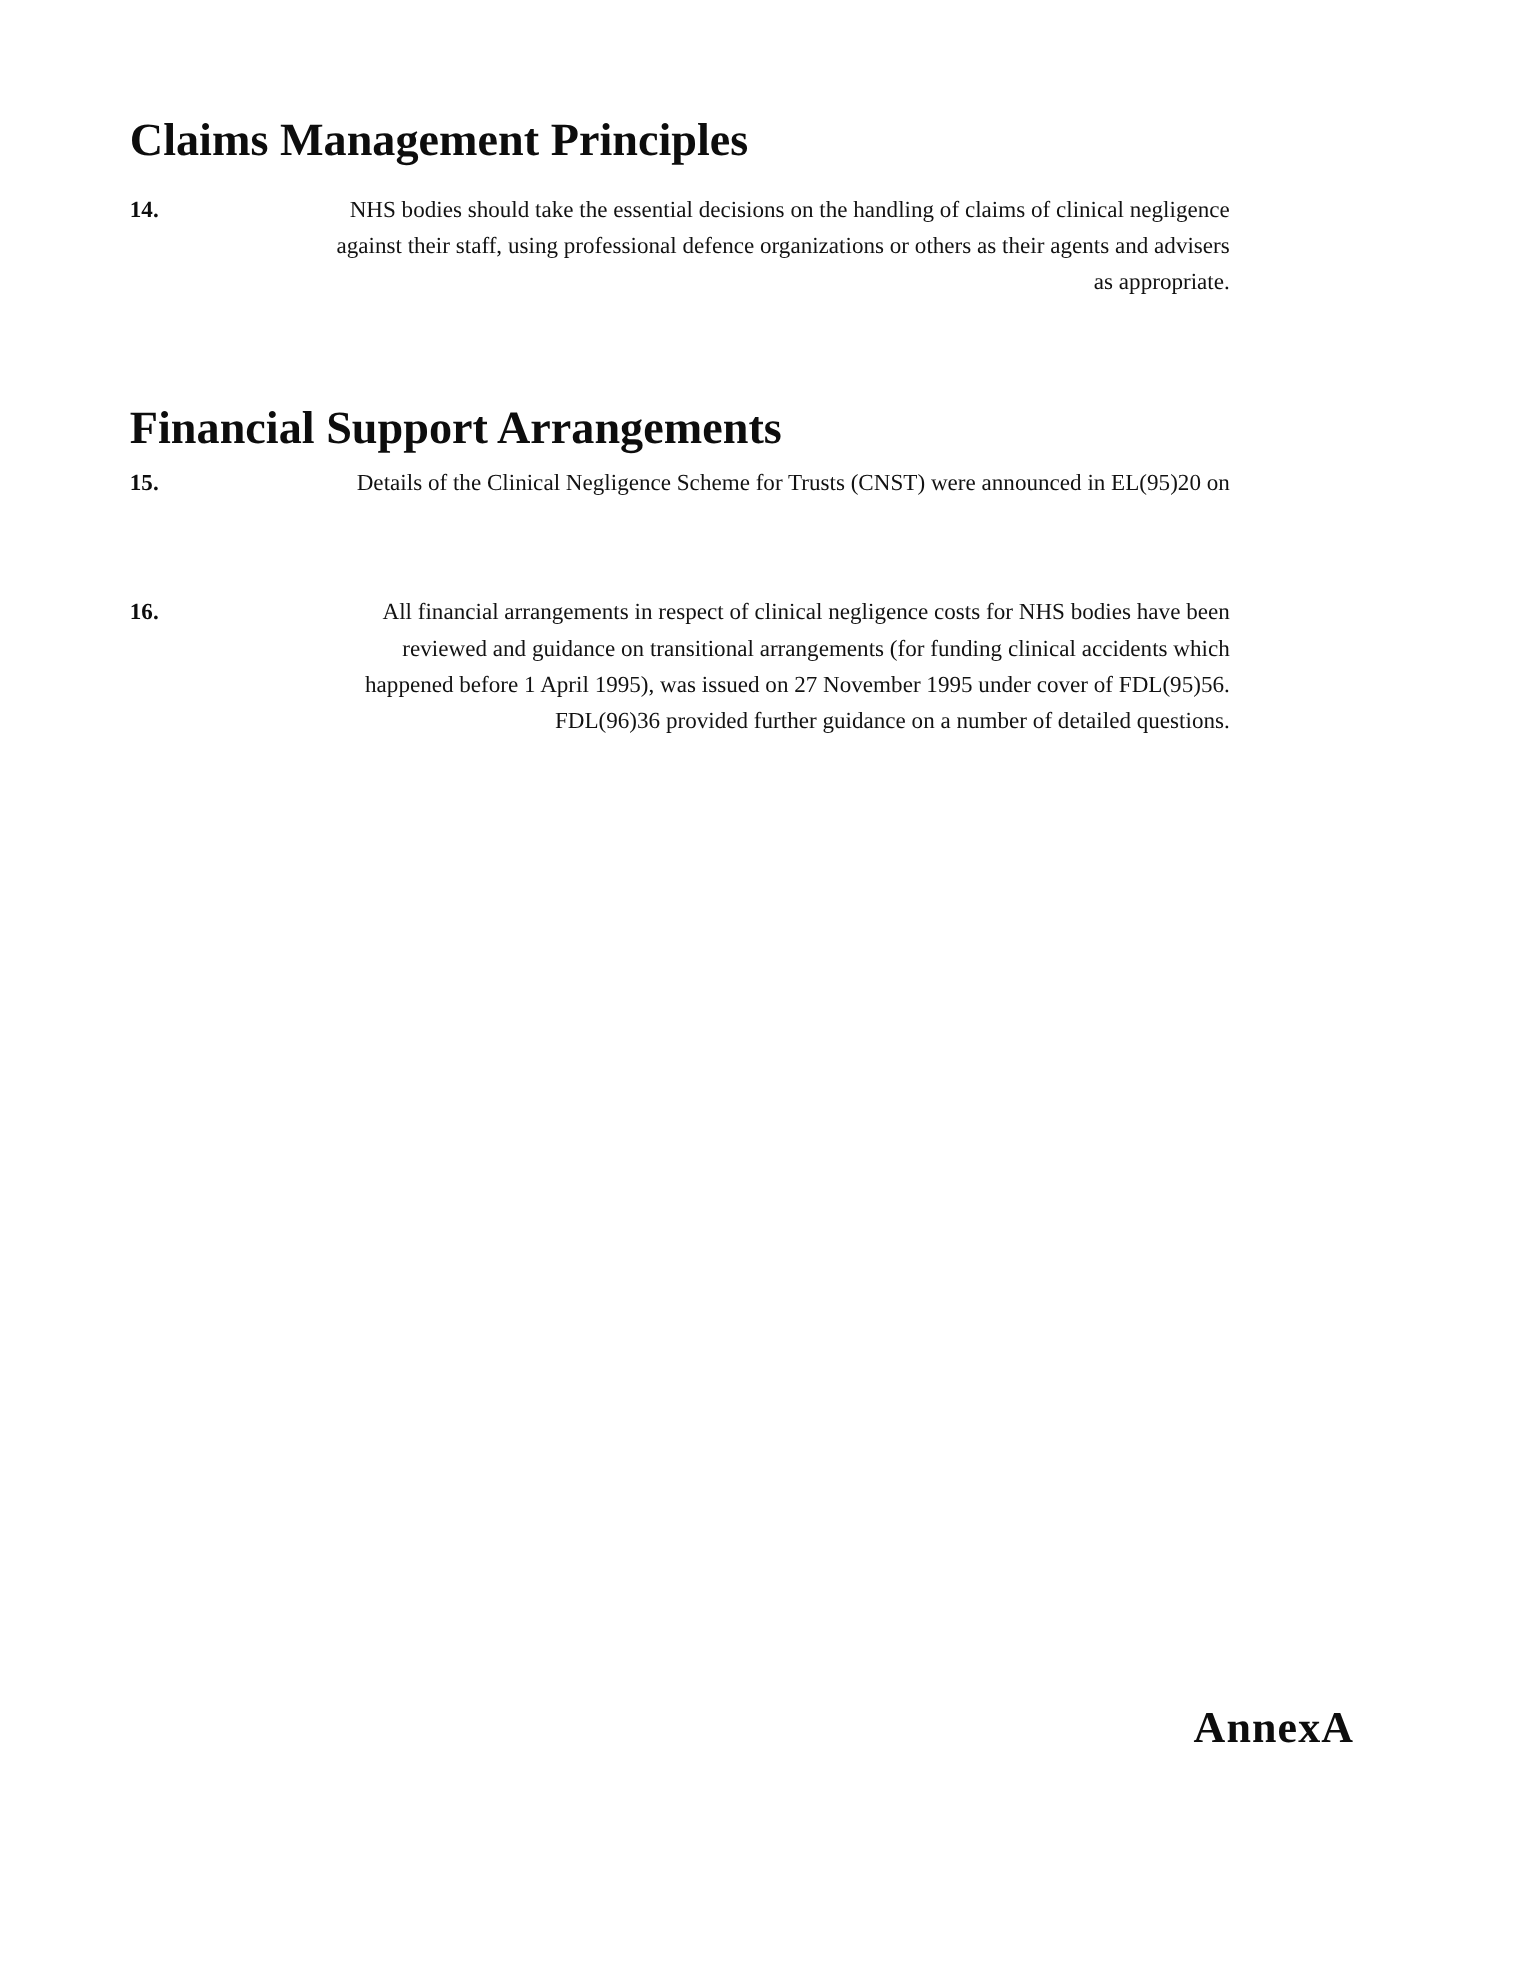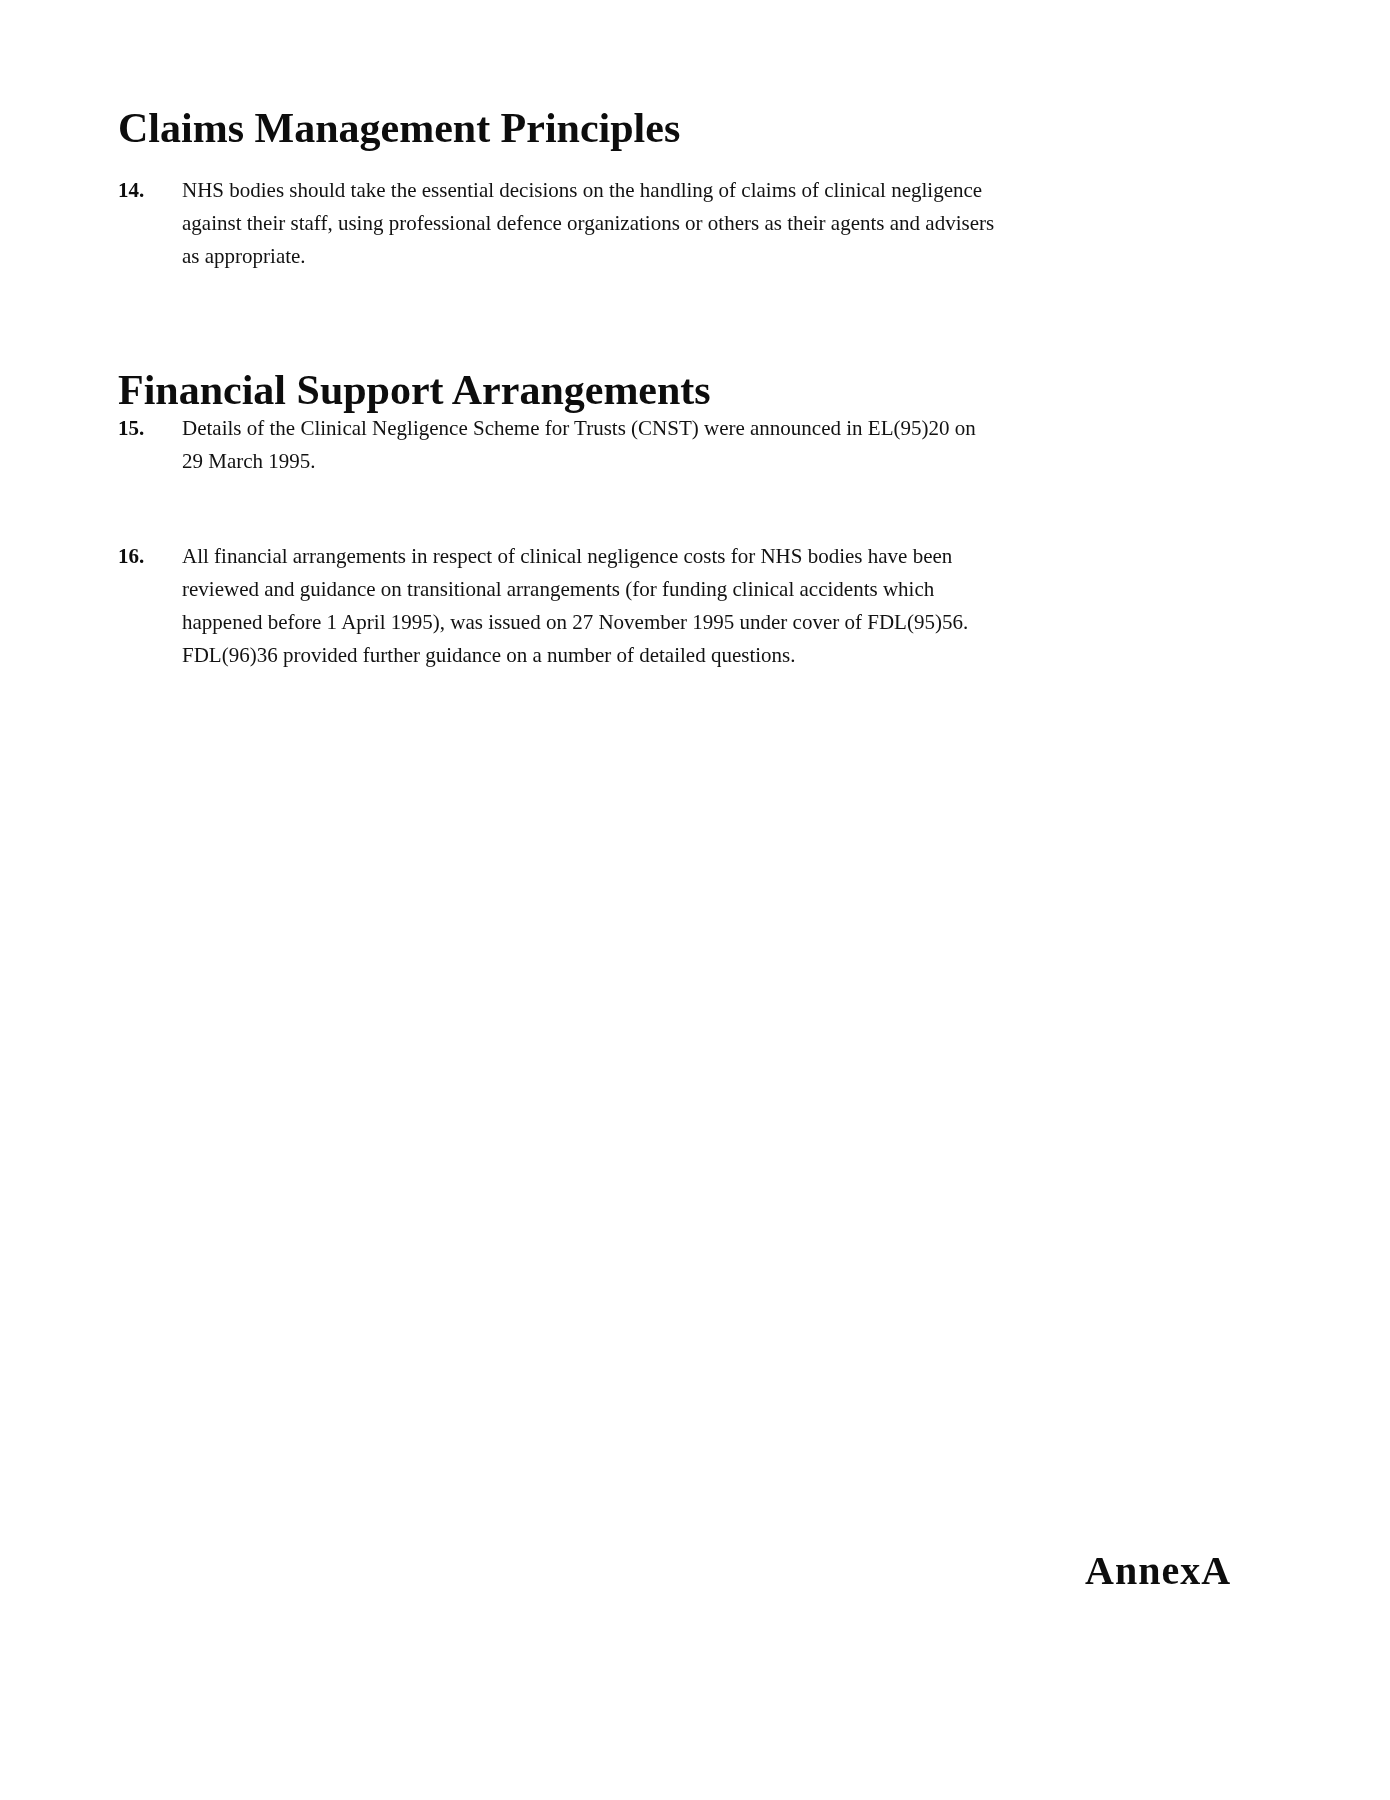--- a/index.html
+++ b/index.html
@@ -27,33 +27,34 @@
     color: #0d0d0d;
   }
   .heading-1 { top: 75px; }
   .heading-2 { top: 337px; }
   .paragraph {
     position: absolute;
     left: 118px;
     width: 1000px;
   }
   .para-14 { top: 174px; }
-  .para-15 { top: 412px; }
+  .para-15 { top: 422px; }
   .para-16 { top: 540px; }
   .para-number {
     position: absolute;
     left: 0;
     top: 0;
     font-size: 21px;
     font-weight: bold;
     line-height: 33px;
     color: #0d0d0d;
   }
   .para-lines {
     margin-left: 64px;
+    text-align: right;
   }
   .para-line {
     font-size: 21px;
     line-height: 33px;
     white-space: nowrap;
     color: #121212;
   }
   .annex-label {
     position: absolute;
     left: 1085px;
@@ -80,21 +81,20 @@
       <div class="para-line">as appropriate.</div>
     </div>
   </div>
 
   <h1 class="heading heading-2">Financial Support Arrangements</h1>
 
   <div class="paragraph para-15">
     <span class="para-number">15.</span>
     <div class="para-lines">
       <div class="para-line">Details of the Clinical Negligence Scheme for Trusts (CNST) were announced in EL(95)20 on</div>
-      <div class="para-line">29 March 1995.</div>
     </div>
   </div>
 
   <div class="paragraph para-16">
     <span class="para-number">16.</span>
     <div class="para-lines">
       <div class="para-line">All financial arrangements in respect of clinical negligence costs for NHS bodies have been</div>
       <div class="para-line">reviewed and guidance on transitional arrangements (for funding clinical accidents which</div>
       <div class="para-line">happened before 1 April 1995), was issued on 27 November 1995 under cover of FDL(95)56.</div>
       <div class="para-line">FDL(96)36 provided further guidance on a number of detailed questions.</div>

